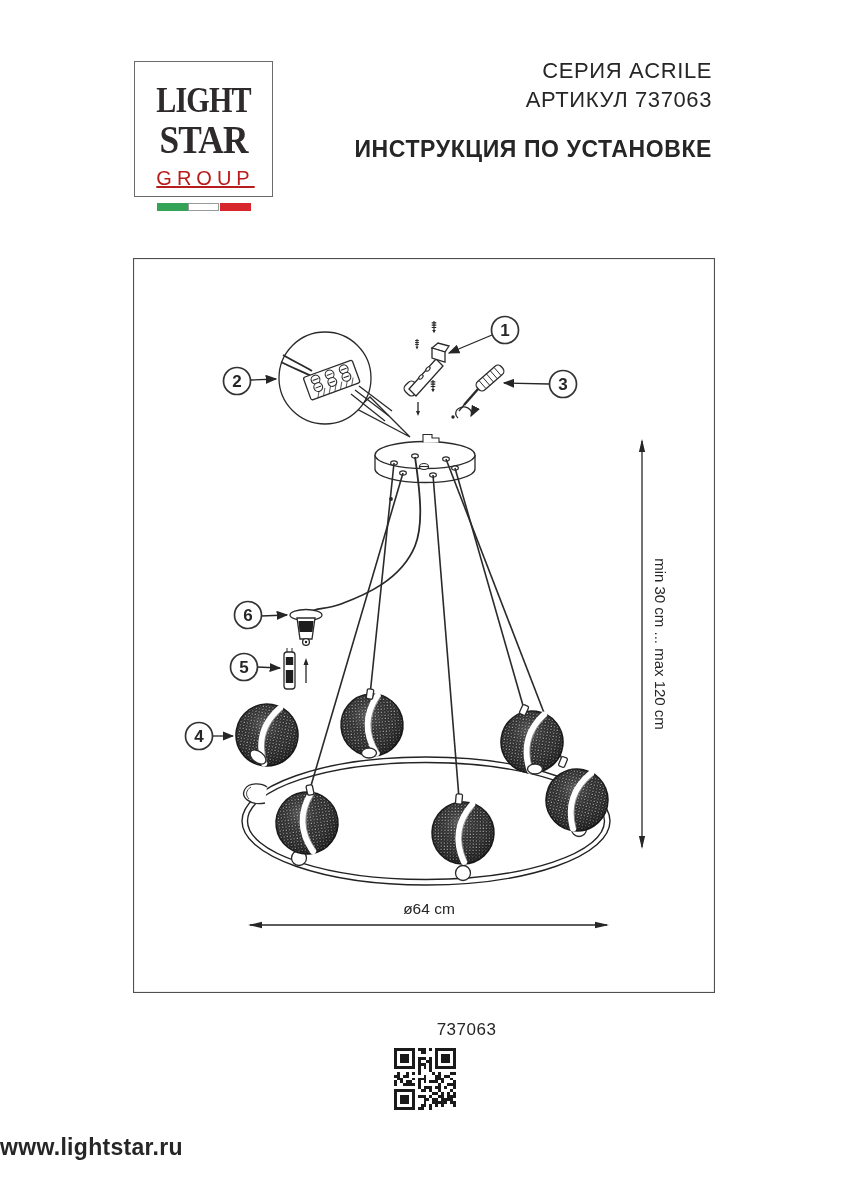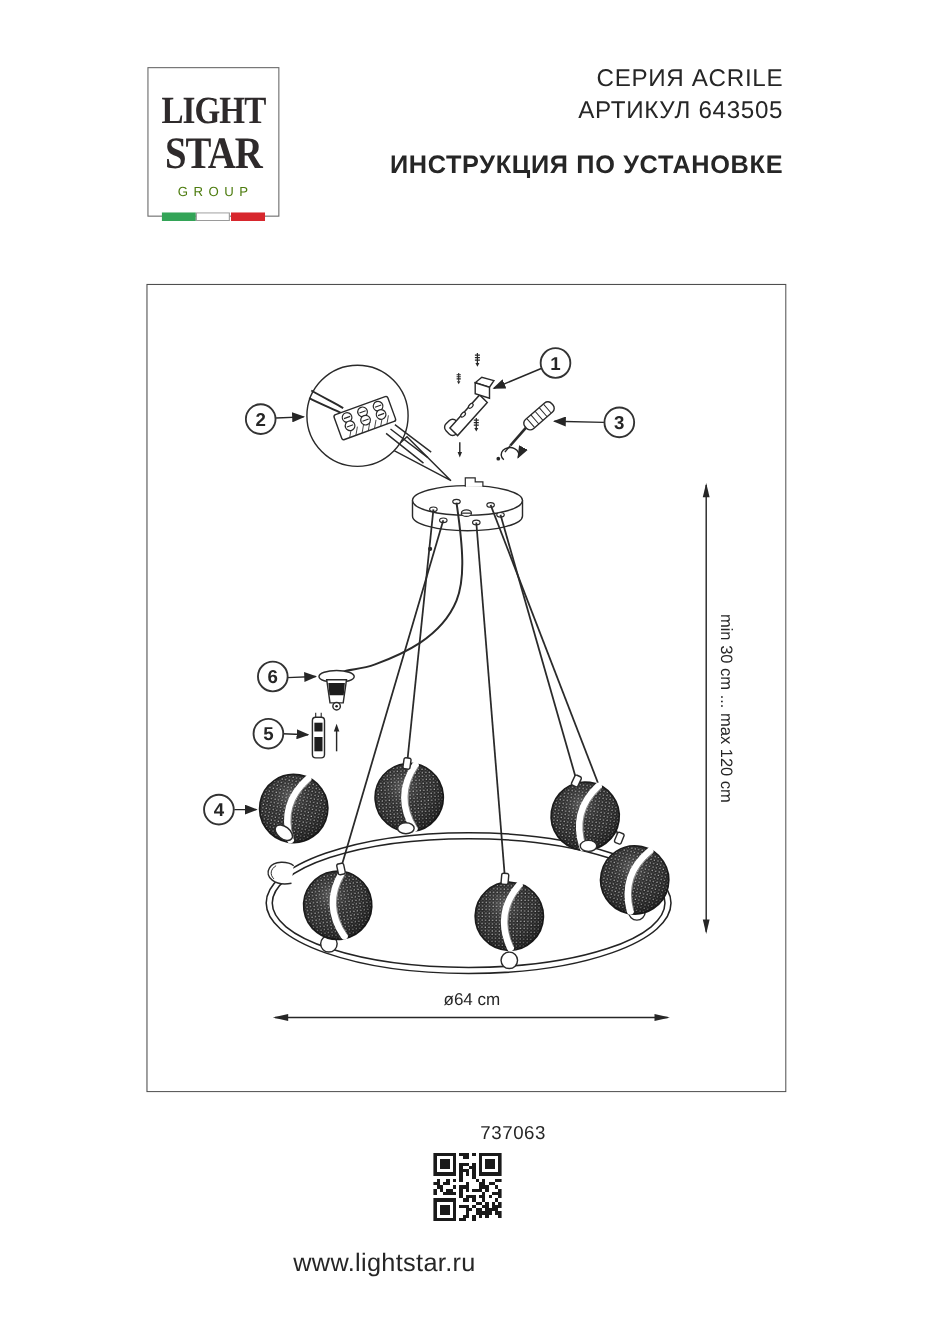--- a/index.html
+++ b/index.html
@@ -1,43 +1,43 @@
 <!DOCTYPE html>
 <html><head>
 <meta charset="utf-8">
 <style>
   html,body{margin:0;padding:0;background:#fff;}
   body{font-family:"Liberation Sans",sans-serif;color:#262626;}
   #page{position:relative;width:849px;height:1200px;background:#fff;overflow:hidden;}
 
   
-  #logo-box{position:absolute;left:134px;top:61px;width:120px;height:136px;
+  #logo-box{position:absolute;left:134px;top:61px;width:139px;height:136px;
     border:1px solid #6b6b6b;box-sizing:border-box;text-align:center;}
   .logo-word{font-family:"Liberation Serif",serif;font-weight:700;color:#2e2a2b;
     transform:scaleX(.86);transform-origin:50% 50%;letter-spacing:-1px;line-height:1;}
   #logo-light{font-size:35px;margin-top:21px;}
   #logo-star{font-size:41px;margin-top:1px;}
-  #logo-group{font-size:12px;letter-spacing:5px;color:#4d7c0f;margin-top:7px;margin-left:4px;font-weight:400;}
+  #logo-group{font-size:20px;letter-spacing:5px;color:#b91c1c;margin-top:7px;margin-left:4px;font-weight:400;text-decoration:underline;}
   #logo-flag{margin-top:7px;}
 
   #header-text{position:absolute;right:137px;top:56px;text-align:right;}
   .hdr-line{font-weight:400;font-size:22px;letter-spacing:.6px;line-height:29px;white-space:nowrap;}
   #hdr-title{margin-top:21px;}
   .hdr-title-line{font-weight:700;font-size:23px;letter-spacing:.6px;line-height:28px;white-space:nowrap;}
 
   
   #diagram{position:absolute;left:133px;top:258px;width:582px;height:735px;}
   #diagram svg{display:block;}
 
   
   #footer-article{position:absolute;left:0;top:1020px;width:849px;text-align:center;
     font-size:17px;letter-spacing:.5px;padding-left:42px;}
   #qr-wrap{position:absolute;left:394px;top:1048px;width:62px;height:62px;}
-  #footer-site{position:absolute;left:0;top:1134px;width:699px;text-align:center;
-    font-size:23px;font-weight:400;letter-spacing:.3px;}
+  #footer-site{position:absolute;left:0;top:1134px;width:699px;text-align:left;
+    font-size:23px;font-weight:700;letter-spacing:.3px;}
 
   
   .ln{stroke:#2a2a2a;stroke-width:1.6;fill:none;}
   .ln2{stroke:#2a2a2a;stroke-width:1.8;fill:none;}
   .part{fill:#fff;stroke:#2a2a2a;stroke-width:1.3;}
   .thin{stroke:#2a2a2a;stroke-width:1.1;fill:#fff;}
   .dark{fill:#1d1d1d;stroke:none;}
   .callout-circle{fill:#fff;stroke:#333;stroke-width:1.7;}
   .callout-num{font:700 17px "Liberation Sans",sans-serif;fill:#262626;text-anchor:middle;}
   .dim{stroke:#262626;stroke-width:1.3;fill:none;}
@@ -61,21 +61,21 @@
       <svg width="94" height="8" viewBox="0 0 94 8">
         <rect x="0" y="0" width="31" height="8" fill="#33a457"></rect>
         <rect x="31.5" y="0.5" width="30" height="7" stroke="#9a9a9a" stroke-width="1" fill="#ffffff"></rect>
         <rect x="63" y="0" width="31" height="8" fill="#d7272d"></rect>
       </svg>
     </div>
   </div>
 
   <div id="header-text">
     <div class="hdr-line">СЕРИЯ ACRILE</div>
-    <div class="hdr-line">АРТИКУЛ 643505</div>
+    <div class="hdr-line">АРТИКУЛ 737063</div>
     <div id="hdr-title">
       <div class="hdr-title-line">ИНСТРУКЦИЯ ПО УСТАНОВКЕ</div>
     </div>
   </div>
 
   <div id="diagram">
   <svg width="582" height="735" viewBox="0 0 582 735">
     <defs>
       <pattern id="dots" width="3.2" height="3.2" patternUnits="userSpaceOnUse">
         <rect width="3.2" height="3.2" fill="#2a2a2a"></rect>

